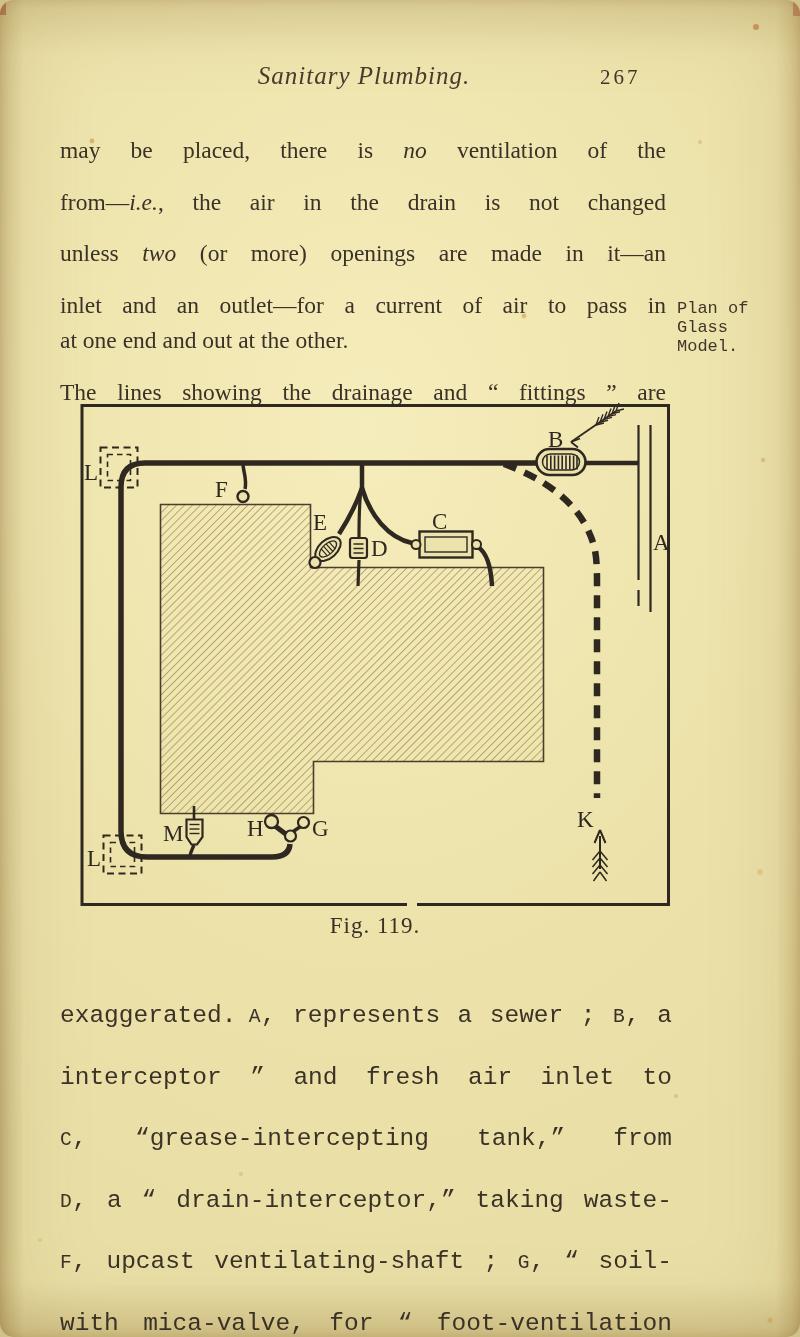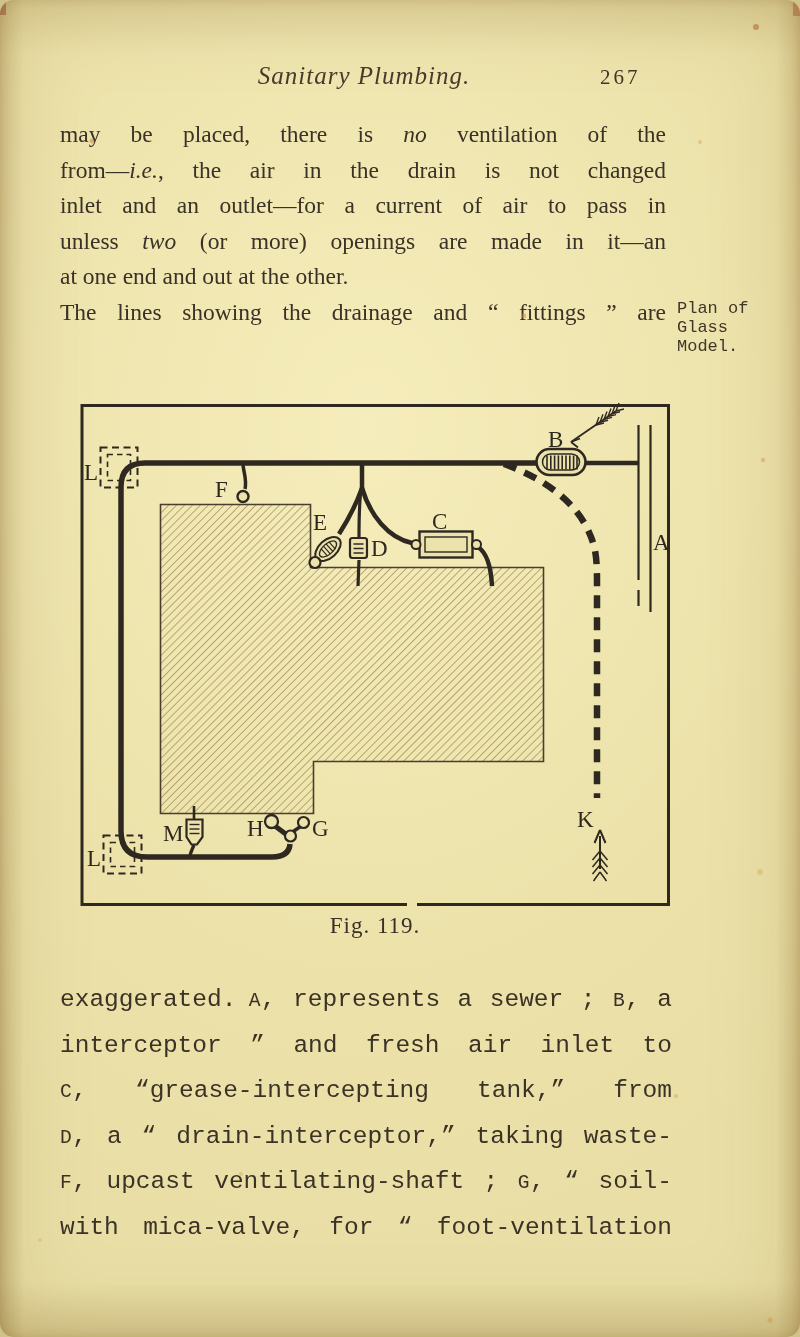--- a/index.html
+++ b/index.html
@@ -21,21 +21,21 @@
   }
   .pgnum{
     position:absolute;top:65px;left:600px;width:70px;
     font-size:21px;letter-spacing:3px;color:#3f362a;
   }
   .para{position:absolute;left:60px;}
   .p1{top:117px;width:606px;font-size:23.5px;}
   .p1 .tline{line-height:35.5px;height:35.5px;overflow:hidden;white-space:pre;}
   .p2{top:977px;width:612px;font-size:24.5px;}
   .p2 .tline{line-height:45.6px;height:45.6px;overflow:hidden;white-space:pre;font-family:Liberation Mono, monospace;}
-  .tline.just{text-align:justify;text-align-last:justify;white-space:normal;}
+  .tline.just{text-align:justify;text-align-last:justify;white-space:normal;margin-top:16px;}
   .it{font-style:italic;}
   .sc{font-size:.8em;letter-spacing:.5px;}
   .mnote{
     position:absolute;top:299px;left:677px;width:90px;
     font-size:17px;line-height:19px;color:#3f362a;font-family:Liberation Mono, monospace;
   }
   .figcap{
     position:absolute;top:913px;left:80px;width:590px;text-align:center;
     font-size:23px;letter-spacing:1px;color:#3a3126;
   }
@@ -46,22 +46,22 @@
 <body>
 
 <div class="page">
 
   <div class="hdr">Sanitary Plumbing.</div>
   <div class="pgnum">267</div>
 
   <div class="para p1">
       <div class="tline just"><span>may be placed, there is </span><span class="it">no</span><span> ventilation of the</span></div>
       <div class="tline just"><span>from—</span><span class="it">i.e.</span><span>, the air in the drain is not changed</span></div>
+      <div class="tline just"><span>unless </span><span class="it">two</span><span> (or more) openings are made in it—an</span></div>
       <div class="tline just"><span>inlet and an outlet—for a current of air to pass in</span></div>
-      <div class="tline just"><span>unless </span><span class="it">two</span><span> (or more) openings are made in it—an</span></div>
       <div class="tline"><span>at one end and out at the other.</span></div>
       <div class="tline just"><span>The lines showing the drainage and “ fittings ” are</span></div>
     </div>
 
   <div class="mnote">
     <div>Plan of</div>
     <div>Glass</div>
     <div>Model.</div>
   </div>
 

